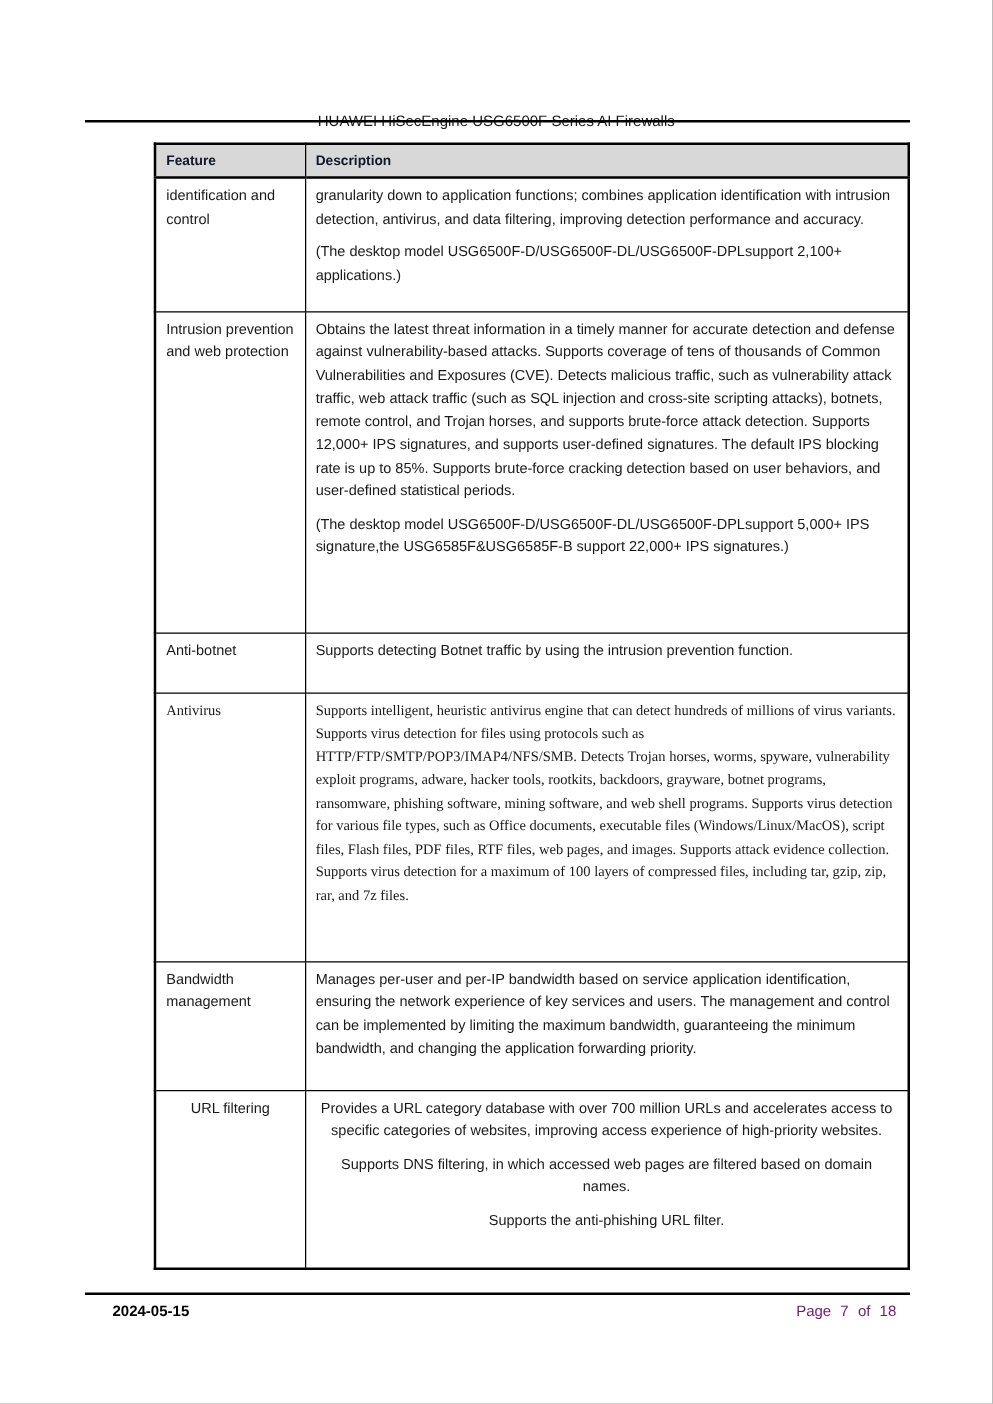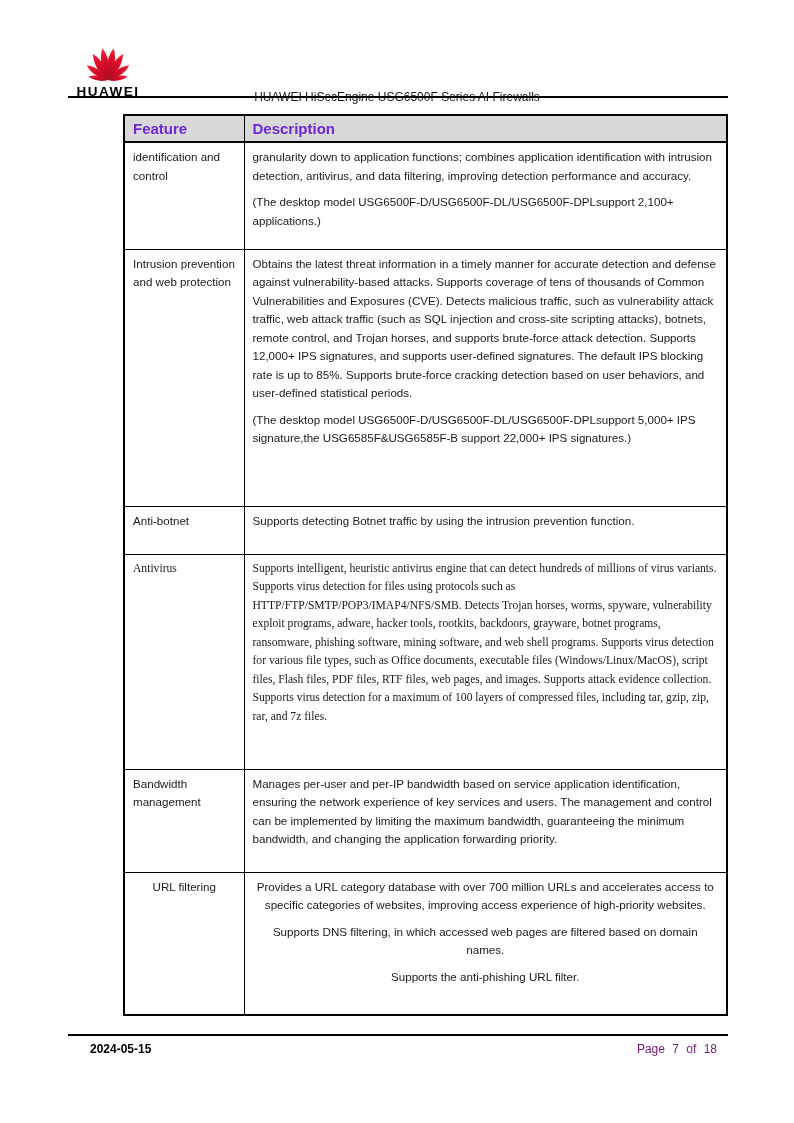--- a/index.html
+++ b/index.html
@@ -29,21 +29,21 @@
     border-collapse:collapse; table-layout:fixed;
     border:2px solid #000;
     font-size:11.6px;
   }
   .doc-table col.c-feature { width:120px; }
   .doc-table col.c-desc { width:483px; }
   .doc-table th {
     background:#d8d8d8;
     border:1.5px solid #000;
     border-bottom-width:2px;
-    font-size:15px; font-weight:bold; color:#6d28d9;
+    font-size:11px; font-weight:bold; color:#0f172a;
     text-align:left; vertical-align:middle;
     padding:4px 8px; height:27px;
     box-sizing:border-box;
   }
   .doc-table td {
     border:1.5px solid #000;
     vertical-align:top;
     padding:5px 8px 6px 8px;
     line-height:18.5px;
     box-sizing:border-box;
@@ -60,42 +60,20 @@
   
   .footer-rule { position:absolute; left:68px; top:1034px; width:660px; height:2px; background:#000; }
   .footer-date { position:absolute; left:90px; top:1042px; font-size:12px; color:#000;font-weight:bold; }
   .footer-page { position:absolute; right:77px; top:1042px; font-size:12px; color:#701a75; word-spacing:4px; }
 </style>
 </head>
 <body>
 
 <div class="page">
 
-  <div class="logo">
-    <svg width="50" height="52" viewBox="0 0 100 92" aria-hidden="true">
-      <defs>
-        <radialGradient id="hred" cx="50%" cy="95%" r="95%">
-          <stop offset="0%" stop-color="#a50e22"></stop>
-          <stop offset="55%" stop-color="#d60a29"></stop>
-          <stop offset="100%" stop-color="#ee2130"></stop>
-        </radialGradient>
-      </defs>
-      <g fill="url(#hred)">
-        <path transform="translate(50,88) rotate(-80) scale(0.62)" d="M0,0 C-9,-18 -11,-44 0,-64 C11,-44 9,-18 0,0 Z"></path>
-        <path transform="translate(50,88) rotate(-55) scale(0.81)" d="M0,0 C-9,-18 -11,-44 0,-64 C11,-44 9,-18 0,0 Z"></path>
-        <path transform="translate(50,88) rotate(-30) scale(0.94)" d="M0,0 C-9,-18 -11,-44 0,-64 C11,-44 9,-18 0,0 Z"></path>
-        <path transform="translate(50,88) rotate(-10)" d="M0,0 C-9,-18 -11,-44 0,-64 C11,-44 9,-18 0,0 Z"></path>
-        <path transform="translate(50,88) rotate(10)" d="M0,0 C-9,-18 -11,-44 0,-64 C11,-44 9,-18 0,0 Z"></path>
-        <path transform="translate(50,88) rotate(30) scale(0.94)" d="M0,0 C-9,-18 -11,-44 0,-64 C11,-44 9,-18 0,0 Z"></path>
-        <path transform="translate(50,88) rotate(55) scale(0.81)" d="M0,0 C-9,-18 -11,-44 0,-64 C11,-44 9,-18 0,0 Z"></path>
-        <path transform="translate(50,88) rotate(80) scale(0.62)" d="M0,0 C-9,-18 -11,-44 0,-64 C11,-44 9,-18 0,0 Z"></path>
-      </g>
-    </svg>
-    <div class="logo-text">HUAWEI</div>
-  </div>
 
   <div class="header-title">HUAWEI HiSecEngine USG6500F Series AI Firewalls</div>
   <div class="header-rule"></div>
 
   <table class="doc-table">
     <colgroup>
         <col class="c-feature">
         <col class="c-desc">
       </colgroup>
     <thead>

